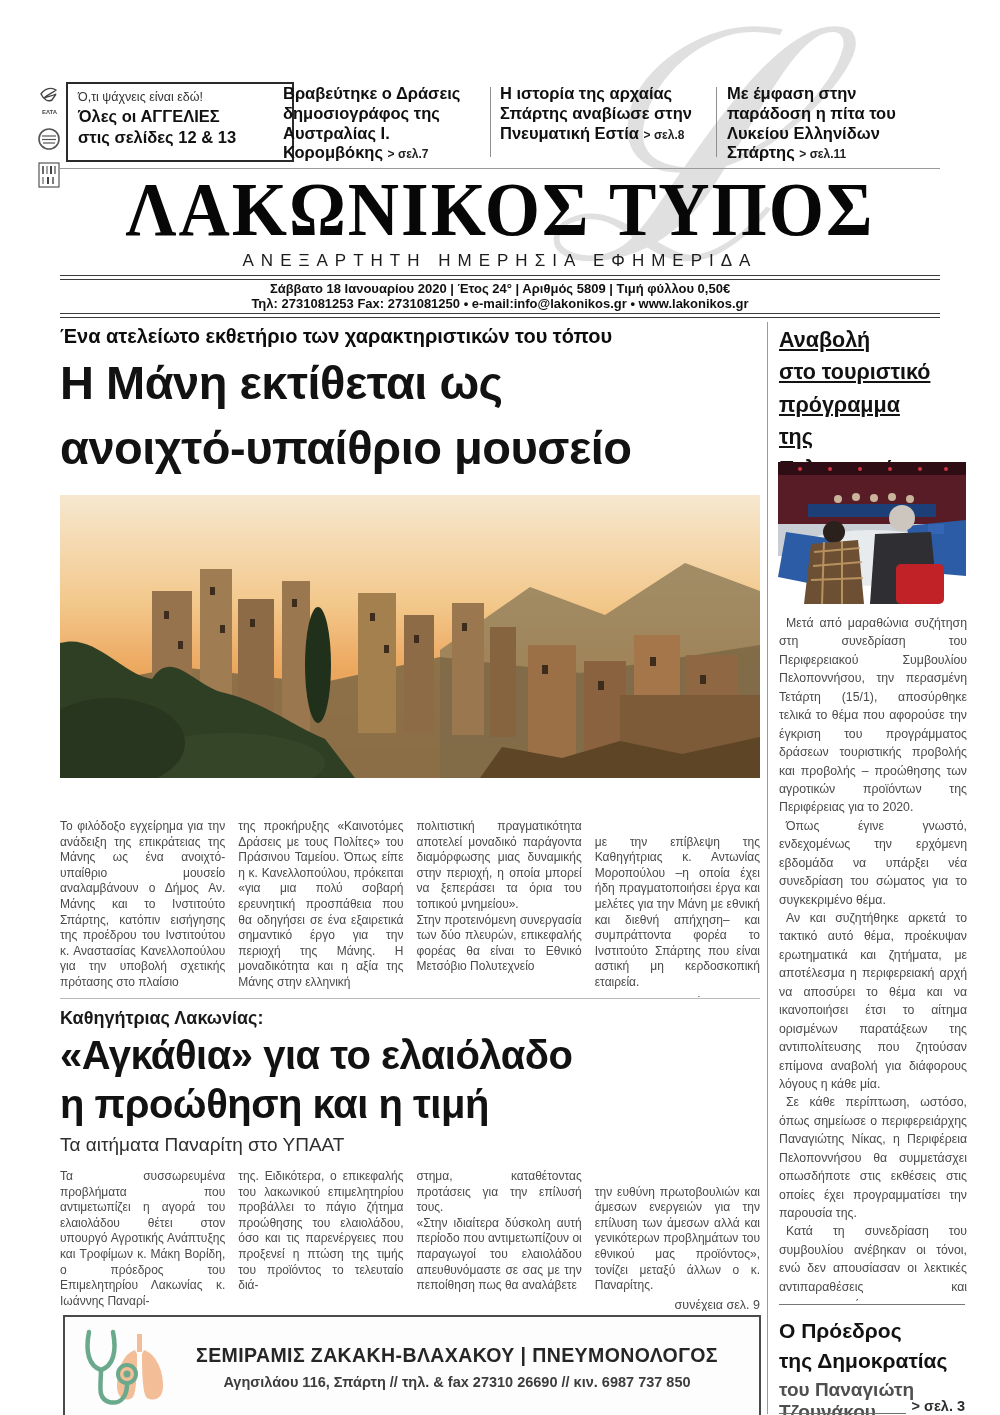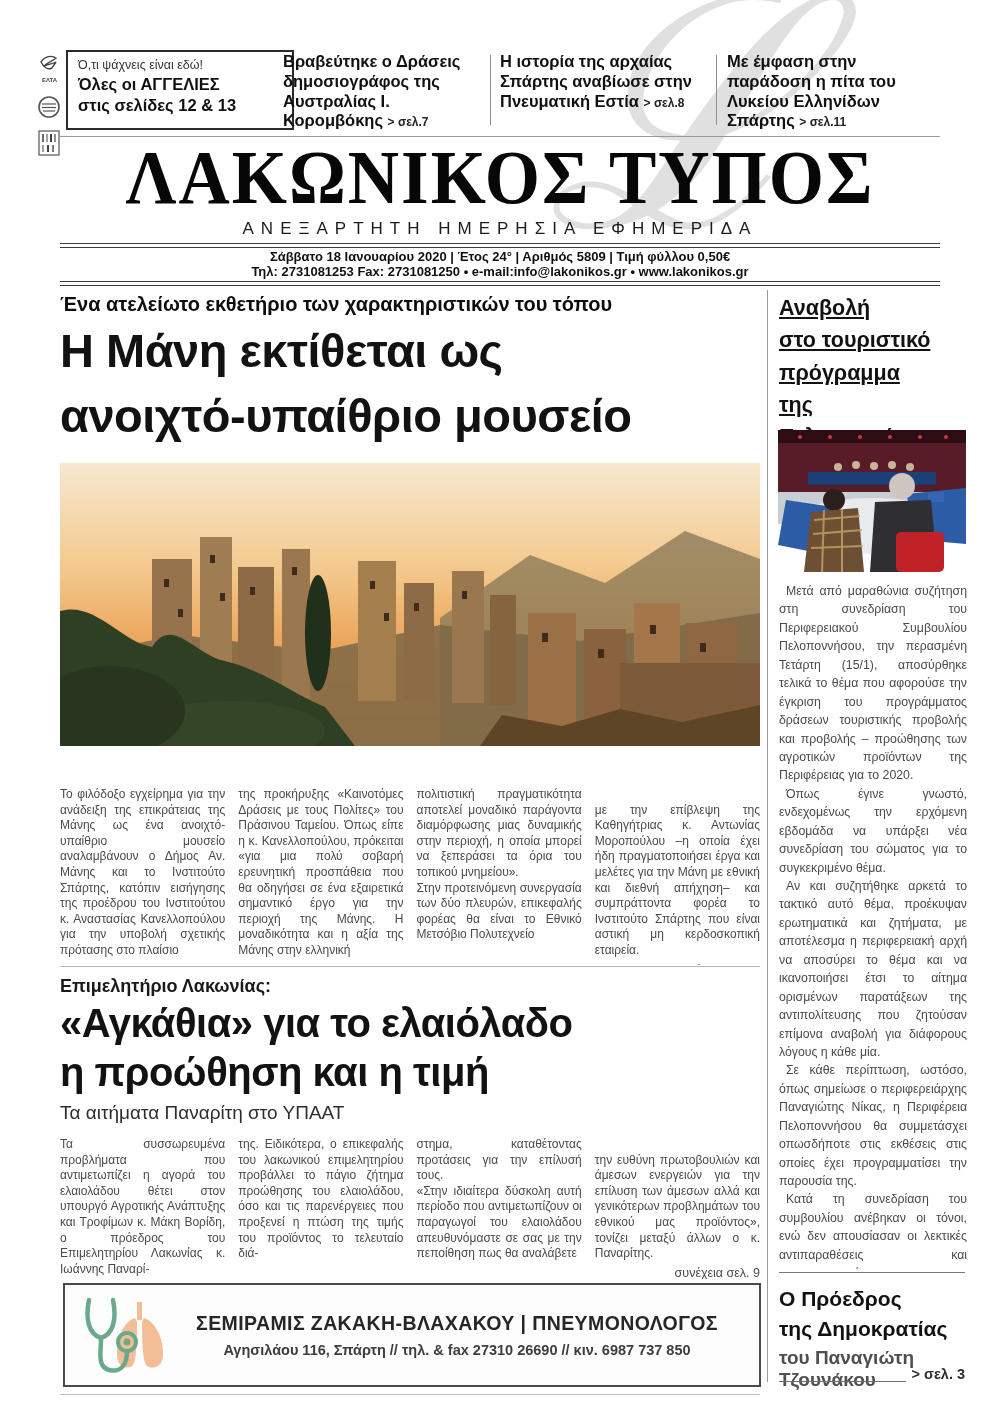--- a/index.html
+++ b/index.html
@@ -1,18 +1,18 @@
 <!DOCTYPE html>
 <html lang="el"><head>
 <meta charset="utf-8">
 <style>
   html,body{margin:0;padding:0;background:#e8e8e8;}
   #page{position:relative;width:1000px;height:1415px;background:#ffffff;margin:0 auto;
         font-family:"Liberation Sans", sans-serif;color:#151515;overflow:hidden;}
-  .abs{position:absolute;}
+  .abs{position:absolute;margin-top:32px;}
   
   .watermark{left:545px;top:-45px;font-family:"DejaVu Serif", serif;font-style:italic;
              font-size:320px;line-height:1;color:#c7c7c7;opacity:.55;z-index:0;pointer-events:none;}
   .postal{left:36px;top:54px;width:26px;display:flex;flex-direction:column;gap:7px;align-items:center;z-index:2;}
   .classifieds{left:66px;top:50px;width:204px;height:64px;border:2px solid #2a2a2a;background:#fff;
                padding:6px 10px;z-index:2;}
   .classifieds .l1{font-size:12.5px;color:#333;margin-bottom:2px;}
   .classifieds .l2{font-size:16.5px;font-weight:700;color:#111;line-height:1.25;}
   .teaser{top:52px;height:76px;font-size:16.5px;font-weight:700;line-height:1.2;color:#101010;z-index:2;}
   .teaser .ref{font-size:12px;color:#222;white-space:nowrap;}
@@ -200,21 +200,21 @@
     <div class="col">πολιτιστική πραγματικότητα αποτελεί μοναδικό παράγοντα διαμόρφωσης μιας δυναμικής στην περιοχή, η οποία μπορεί να ξεπεράσει τα όρια του τοπικού μνημείου».
 Στην προτεινόμενη συνεργασία των δύο πλευρών, επικεφαλής φορέας θα είναι το Εθνικό Μετσόβιο Πολυτεχνείο</div>
     <div class="col">
       <span>με την επίβλεψη της Καθηγήτριας κ. Αντωνίας Μοροπούλου –η οποία έχει ήδη πραγματοποιήσει έργα και μελέτες για την Μάνη με εθνική και διεθνή απήχηση– και συμπράττοντα φορέα το Ινστιτούτο Σπάρτης που είναι αστική μη κερδοσκοπική εταιρεία.</span>
       <div class="cont">συνέχεια σελ. 8</div>
     </div>
   </div>
 
   <div class="abs hr2"></div>
 
-  <div class="abs kicker2">Επιμελητήριο Λακωνίας:</div>
+  <div class="abs kicker2">Καθηγήτριας Λακωνίας:</div>
   <div class="abs headline2">«Αγκάθια» για το ελαιόλαδο
 η προώθηση και η τιμή</div>
   <div class="abs subhead2">Τα αιτήματα Παναρίτη στο ΥΠΑΑΤ</div>
 
   <div class="abs cols2">
     <div class="col">Τα συσσωρευμένα προβλήματα που αντιμετωπίζει η αγορά του ελαιολάδου θέτει στον υπουργό Αγροτικής Ανάπτυξης και Τροφίμων κ. Μάκη Βορίδη, ο πρόεδρος του Επιμελητηρίου Λακωνίας κ. Ιωάννης Παναρί-</div>
     <div class="col">της. Ειδικότερα, ο επικεφαλής του λακωνικού επιμελητηρίου προβάλλει το πάγιο ζήτημα προώθησης του ελαιολάδου, όσο και τις παρενέργειες που προξενεί η πτώση της τιμής του προϊόντος το τελευταίο διά-</div>
     <div class="col">στημα, καταθέτοντας προτάσεις για την επίλυσή τους.
 «Στην ιδιαίτερα δύσκολη αυτή περίοδο που αντιμετωπίζουν οι παραγωγοί του ελαιολάδου απευθυνόμαστε σε σας με την πεποίθηση πως θα αναλάβετε</div>
     <div class="col">

